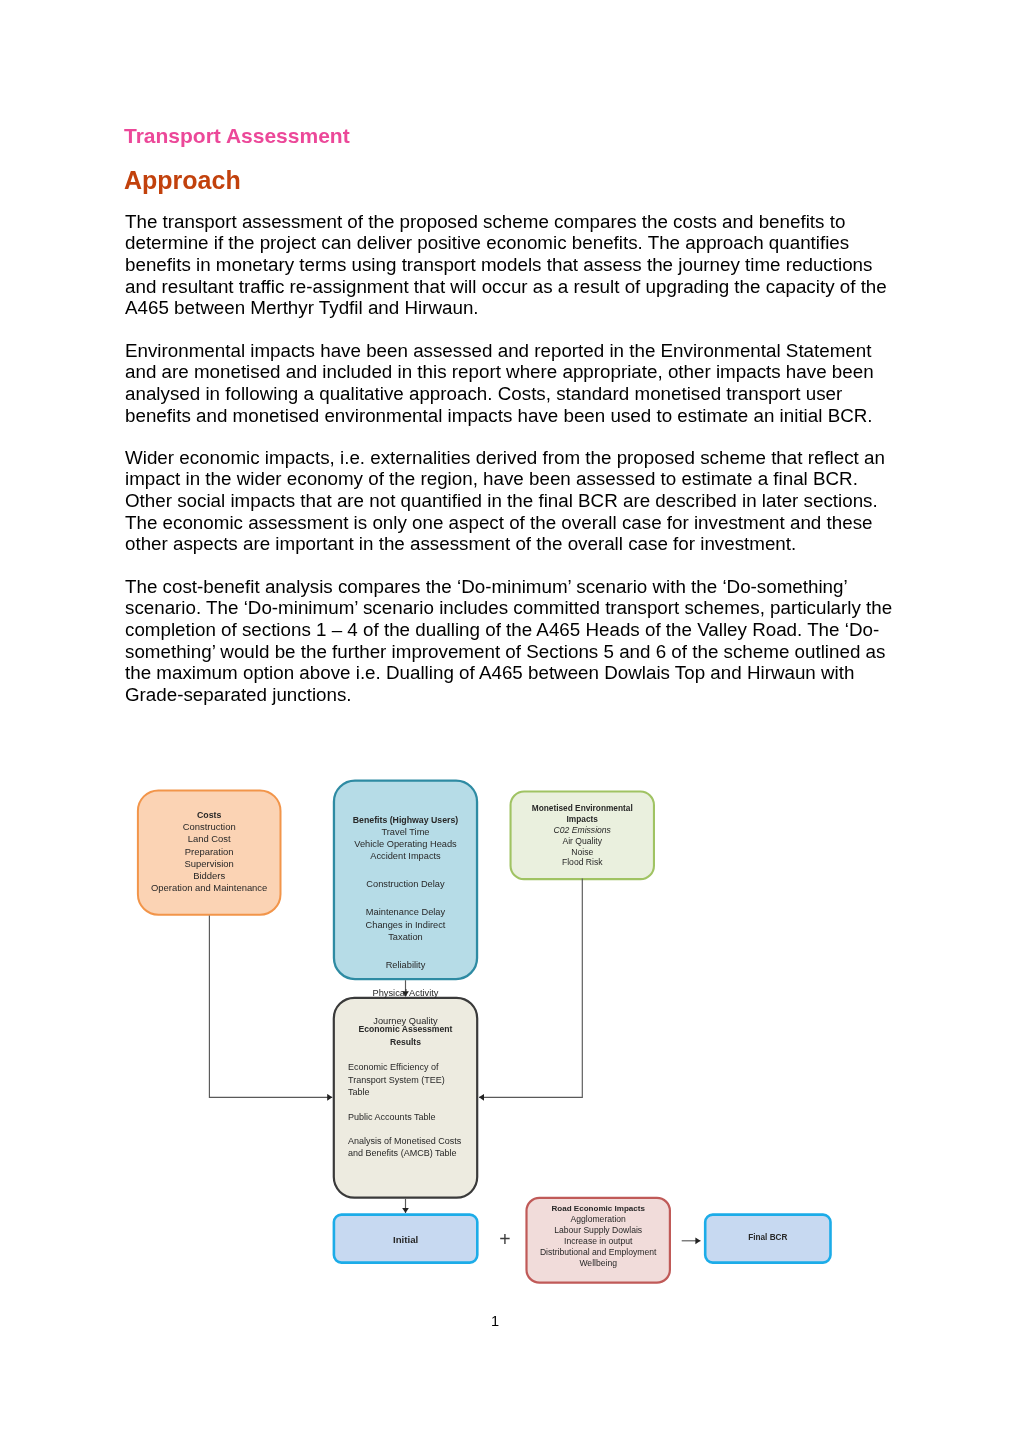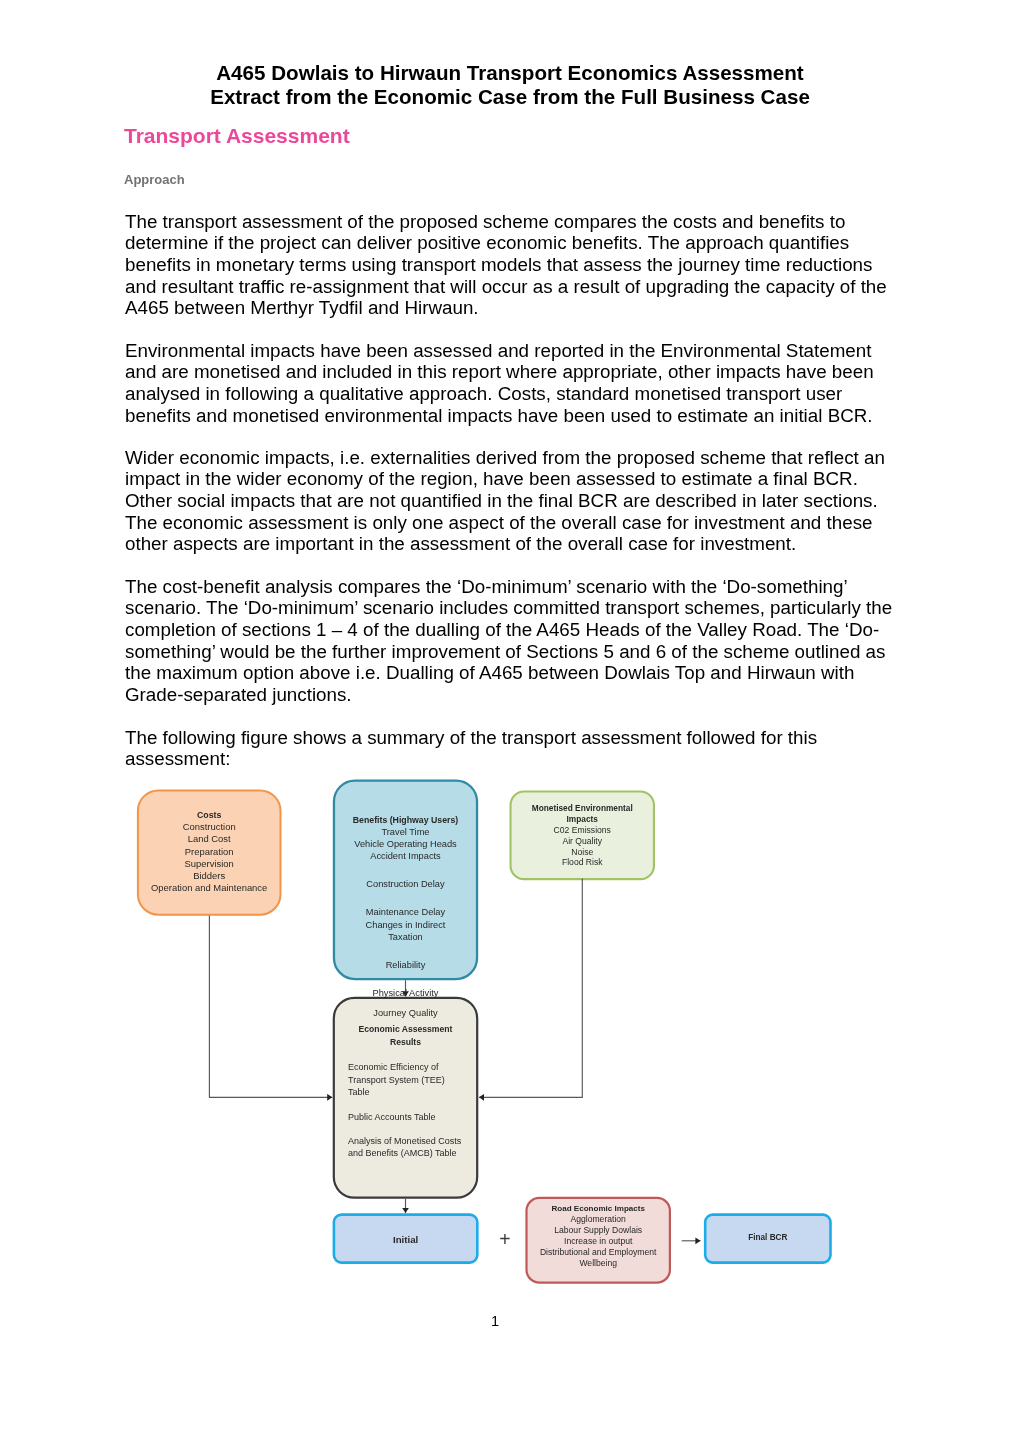--- a/index.html
+++ b/index.html
@@ -7,49 +7,44 @@
        font-family:"Liberation Sans",sans-serif;color:#000000;
        -webkit-font-smoothing:antialiased;}
   .page{position:absolute;left:0;top:0;width:1020px;height:1442px;background:#ffffff;}
   
   .page *{will-change:opacity;}
 
   .doc-title{position:absolute;left:125px;top:60.5px;width:770px;text-align:center;
              font-size:20.6px;font-weight:bold;line-height:24.4px;}
   .h1{position:absolute;left:124px;top:124px;margin:0;font-size:21px;font-weight:bold;
       line-height:24px;color:#ec4899;}
-  .h2{position:absolute;left:124px;top:168.5px;margin:0;font-size:13px;font-weight:bold;
-      line-height:22px;color:#737373;}
+  .h2{position:absolute;left:124px;top:168.5px;margin:0;font-size:25px;font-weight:bold;
+      line-height:22px;color:#c2410c;}
 
   .para{position:absolute;left:125px;width:775px;margin:0;font-size:18.8px;line-height:21.7px;
         text-align:left;color:#000;}
   .pageno{position:absolute;left:455px;top:1313px;width:80px;text-align:center;
           font-size:14.6px;line-height:16px;color:#000;}
 
   
   #diagram{position:absolute;left:0;top:0;width:1020px;height:1442px;}
   .txt{position:absolute;text-align:center;color:#282828;}
   .ttl{font-weight:bold;}
 
 </style>
 </head>
 <body>
 
 <div class="page">
-  <div class="doc-title">
-    <div>A465 Dowlais to Hirwaun Transport Economics Assessment</div>
-    <div>Extract from the Economic Case from the Full Business Case</div>
-  </div>
   <h1 class="h1">Transport Assessment</h1>
   <h2 class="h2">Approach</h2>
   <p class="para" style="top:210.5px">The transport assessment of the proposed scheme compares the costs and benefits to determine if the project can deliver positive economic benefits. The approach quantifies benefits in monetary terms using transport models that assess the journey time reductions and resultant traffic re-assignment that will occur as a result of upgrading the capacity of the A465 between Merthyr Tydfil and Hirwaun.</p>
   <p class="para" style="top:339.5px">Environmental impacts have been assessed and reported in the Environmental Statement and are monetised and included in this report where appropriate, other impacts have been analysed in following a qualitative approach. Costs, standard monetised transport user benefits and monetised environmental impacts have been used to estimate an initial BCR.</p>
   <p class="para" style="top:446.5px">Wider economic impacts, i.e. externalities derived from the proposed scheme that reflect an impact in the wider economy of the region, have been assessed to estimate a final BCR. Other social impacts that are not quantified in the final BCR are described in later sections. The economic assessment is only one aspect of the overall case for investment and these other aspects are important in the assessment of the overall case for investment.</p>
   <p class="para" style="top:575.5px">The cost-benefit analysis compares the ‘Do-minimum’ scenario with the ‘Do-something’ scenario. The ‘Do-minimum’ scenario includes committed transport schemes, particularly the completion of sections 1 – 4 of the dualling of the A465 Heads of the Valley Road. The ‘Do-something’ would be the further improvement of Sections 5 and 6 of the scheme outlined as the maximum option above i.e. Dualling of A465 between Dowlais Top and Hirwaun with Grade-separated junctions.</p>
-  <p class="para" style="top:726.5px">The following figure shows a summary of the transport assessment followed for this assessment:</p>
   <div class="pageno">1</div>
   <svg id="diagram" viewBox="0 0 1020 1442" width="1020" height="1442">
     <defs>
       <marker id="ah" markerWidth="5.6" markerHeight="7.4" refX="5.3" refY="3.7" orient="auto" markerUnits="userSpaceOnUse">
         <path d="M0.2,0.3 L5.3,3.7 L0.2,7.1 z" fill="#222222"></path>
       </marker>
     </defs>
     <rect x="137.9" y="790.4" width="142.6" height="124.4" rx="20.5" ry="20.5" fill="#FBD3B4" stroke="#F2954A" stroke-width="2.0"></rect>
     <rect x="333.95" y="780.65" width="143.1" height="198.4" rx="21.0" ry="21.0" fill="#B6DCE7" stroke="#2E8BA3" stroke-width="2.3"></rect>
     <rect x="510.55" y="791.45" width="143.4" height="87.7" rx="13.5" ry="13.5" fill="#EAF0DE" stroke="#A0C363" stroke-width="2.1"></rect>
@@ -80,25 +75,25 @@
   <div class="txt" style="left:332.8px;top:814.0px;width:145.4px;font-size:9.27px;line-height:12.1px;text-align:center">
     <div class="ttl" style="font-size:8.75px;">Benefits (Highway Users)</div>
     <div style="margin:0 auto;width:108px;">Travel Time</div>
     <div style="margin:0 auto;width:108px;">Vehicle Operating Heads</div>
     <div style="margin:0 auto;width:108px;">Accident Impacts</div>
     <div style="margin:16px auto;width:108px;">Construction Delay</div>
     <div style="margin:0 auto;width:108px;">Maintenance Delay</div>
     <div style="margin:0 auto;width:108px;">Changes in Indirect Taxation</div>
     <div style="margin:16px auto;width:108px;">Reliability</div>
     <div style="margin:0 auto;width:108px;">Physical Activity</div>
-    <div style="margin:8px auto;width:108px;">Journey Quality</div>
+    <div style="margin:16px auto;width:108px;">Journey Quality</div>
   </div>
   <div class="txt" style="left:509.5px;top:802.9px;width:145.5px;font-size:8.6px;line-height:10.9px;text-align:center">
     <div class="ttl" style="font-size:8.3px;margin:0 auto;width:108px;">Monetised Environmental Impacts</div>
-    <div style="margin:0 auto;width:105px;">C02 Emissions</div>
+    <div style="margin:0 auto;width:105px;font-style:italic;">C02 Emissions</div>
     <div style="margin:0 auto;width:105px;">Air Quality</div>
     <div style="margin:0 auto;width:105px;">Noise</div>
     <div style="margin:0 auto;width:105px;">Flood Risk</div>
   </div>
   <div class="txt" style="left:525.4px;top:1203.0px;width:145.6px;font-size:8.6px;line-height:11.0px;text-align:center">
     <div class="ttl" style="font-size:8.05px;">Road Economic Impacts</div>
     <div style="">Agglomeration</div>
     <div style="">Labour Supply Dowlais</div>
     <div style="">Increase in output</div>
     <div style="">Distributional and Employment</div>

